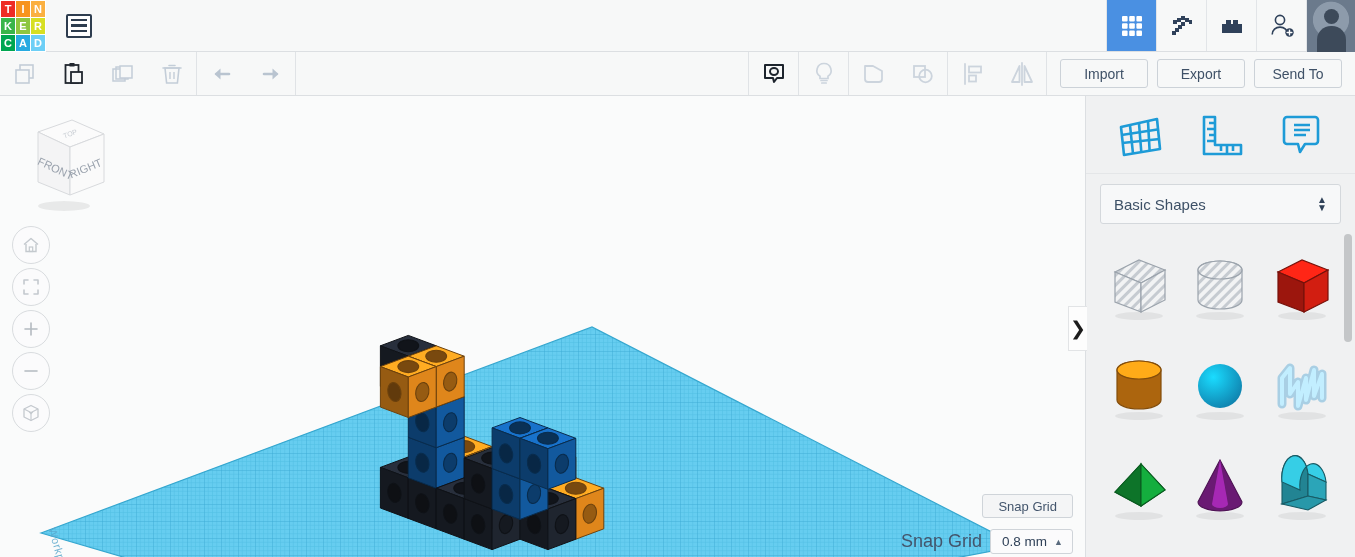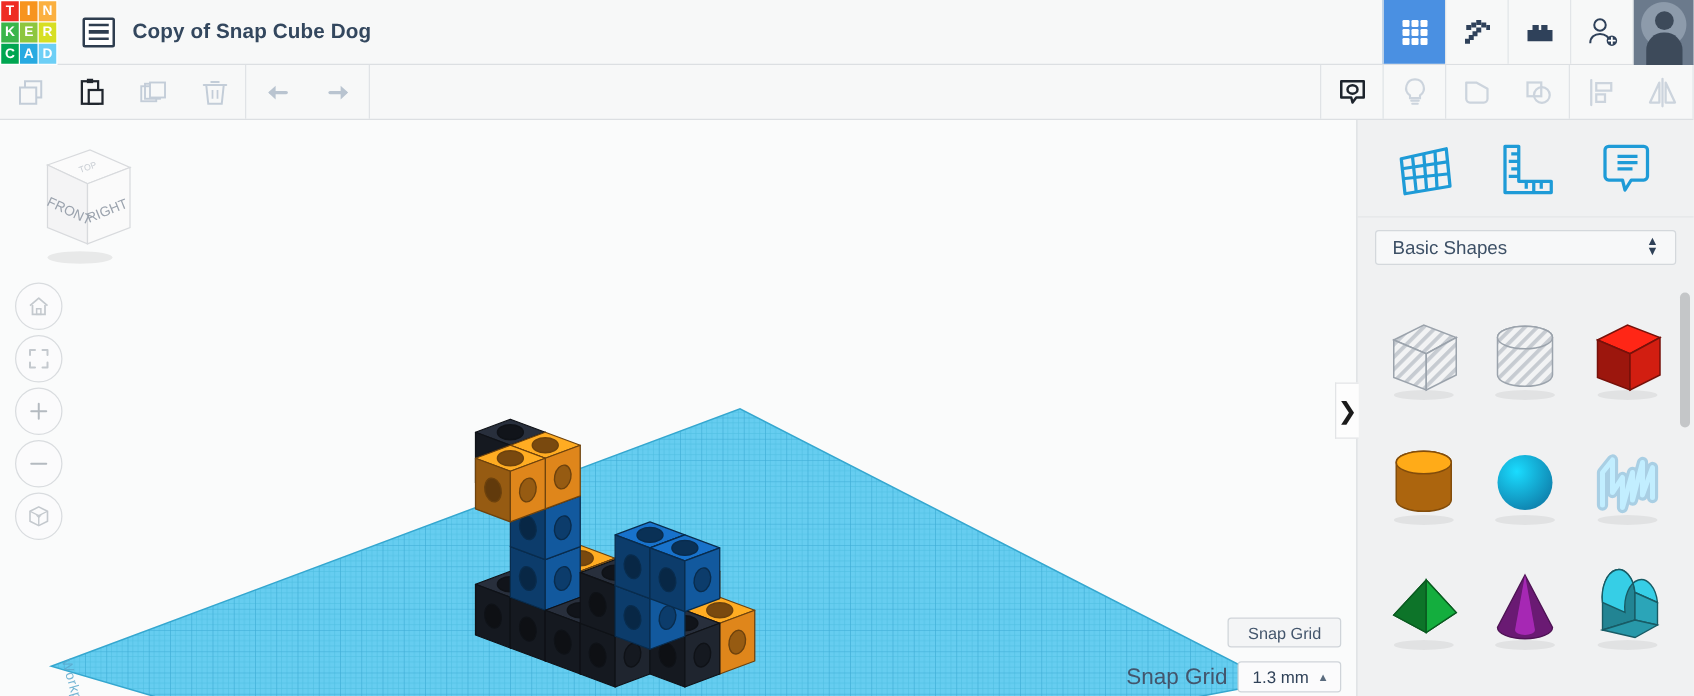--- a/index.html
+++ b/index.html
@@ -149,21 +149,21 @@
     position: absolute; top: 96px; right: 0; width: 270px; height: 461px;
     background: #f0f1f2; border-left: 1px solid #dcdfe2;
   }
   #panel-icons {
     height: 78px; display: flex; align-items: center;
     justify-content: space-around; padding: 0 14px;
     border-bottom: 1px solid #e4e6e8;
   }
   .panel-icon { width: 58px; height: 58px; display: flex; align-items: center; justify-content: center; }
   #shape-select {
-    margin: 10px 14px 4px 14px; height: 28px;
+    margin: 10px 14px 4px 14px; height: 40px;
     background: #f7f8f9; border: 1px solid #d4d8dc; border-radius: 3px;
     display: flex; align-items: center; padding: 0 13px;
     justify-content: space-between;
     font-size: 15px; color: #3d5066;
   }
   #shapes-grid {
     position: absolute; left: 0; top: 136px; right: 0; bottom: 0;
     display: grid; grid-template-columns: repeat(3, 1fr);
     grid-auto-rows: 100px; padding: 4px 12px 0 12px;
     overflow: hidden;
@@ -202,21 +202,20 @@
         <div class="logo-cell" style="background: rgb(39, 170, 225);">A</div>
         <div class="logo-cell" style="background: rgb(109, 207, 246);">D</div>
       </div>
 
     <div id="titlebar-left">
       <div id="project-icon">
         <i></i>
           <i></i>
           <i></i>
       </div>
-      <div id="doc-title">Copy of Snap Cube Dog</div>
     </div>
 
     <div id="topbar-right">
 
       <div class="topbtn active">
         <svg width="26" height="26" viewBox="0 0 26 26">
           <g fill="#ffffff">
             <rect x="3" y="3" width="5.6" height="5.6" rx="1"></rect>
             <rect x="10.2" y="3" width="5.6" height="5.6" rx="1"></rect>
             <rect x="17.4" y="3" width="5.6" height="5.6" rx="1"></rect>
@@ -358,20 +357,25 @@
         <svg width="28" height="28" viewBox="0 0 28 28">
           <path d="M14 3v22" stroke="#ccd4dd" stroke-width="1.8" stroke-linecap="round"></path>
           <path d="M11.5 6L4 22h7.5z" fill="none" stroke="#ccd4dd" stroke-width="1.8" stroke-linejoin="round"></path>
           <path d="M16.5 6L24 22h-7.5z" fill="none" stroke="#ccd4dd" stroke-width="1.8" stroke-linejoin="round"></path>
         </svg>
       </div>
     </div>
 
     <div class="tsep"></div>
 
+    <div id="btns-right">
+      <div class="pillbtn">Import</div>
+      <div class="pillbtn">Export</div>
+      <div class="pillbtn">Send To</div>
+    </div>
   </div>
 
   <div id="canvas">
 
     <svg id="workplane" viewBox="0 0 1085 461">
       <defs>
         <pattern id="gridpat" width="17" height="17" patternUnits="userSpaceOnUse">
           <rect width="17" height="17" fill="#66cdf0"></rect>
           <path d="M0 0H17M0 0V17" stroke="#2a9ec9" stroke-width="0.9" opacity="0.75"></path>
           <path d="M0 4.25H17M0 8.5H17M0 12.75H17M4.25 0V17M8.5 0V17M12.75 0V17" stroke="#3eb3d8" stroke-width="0.45" opacity="0.6"></path>
@@ -597,21 +601,21 @@
           <path d="M10 11.5l2.4-2.4h-4.8z" fill="#c4c9ce"></path>
         </svg>
       </div>
     </div>
 
     <div id="editgrid">Snap Grid</div>
 
     <div id="snapwrap">
       <span id="snap-label">Snap Grid</span>
       <div id="snapsel">
-        <span>1.3 mm</span>
+        <span>0.8 mm</span>
         <span style="font-size:9px;color:#5a6b7e;">▲</span>
       </div>
     </div>
   </div>
 
   <div id="rightpanel">
 
     <div id="collapse-tab">❯</div>
 
     <div id="panel-icons">

